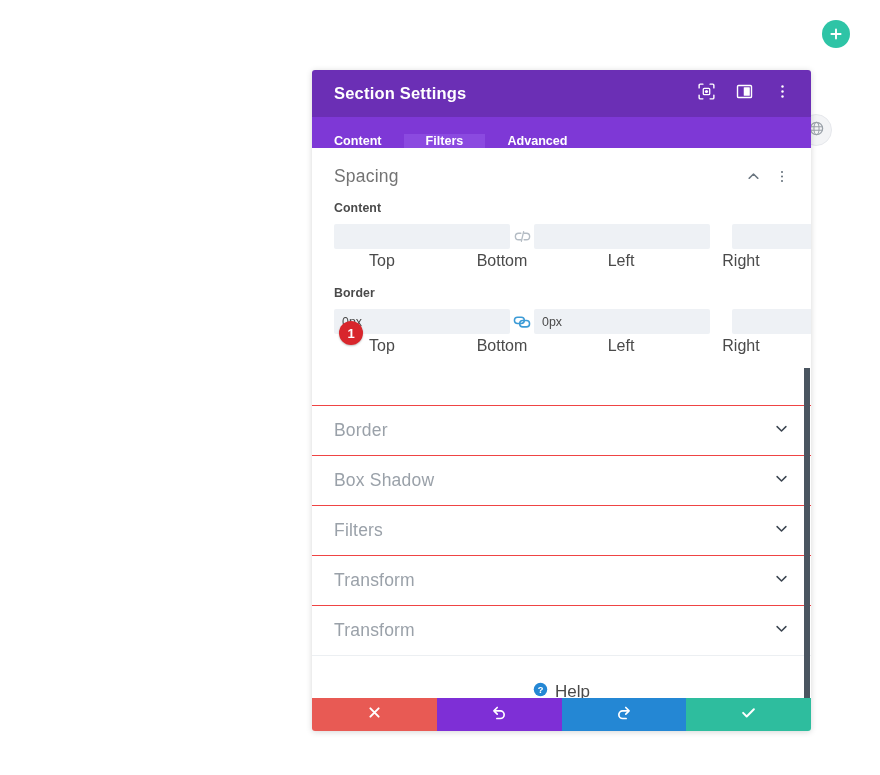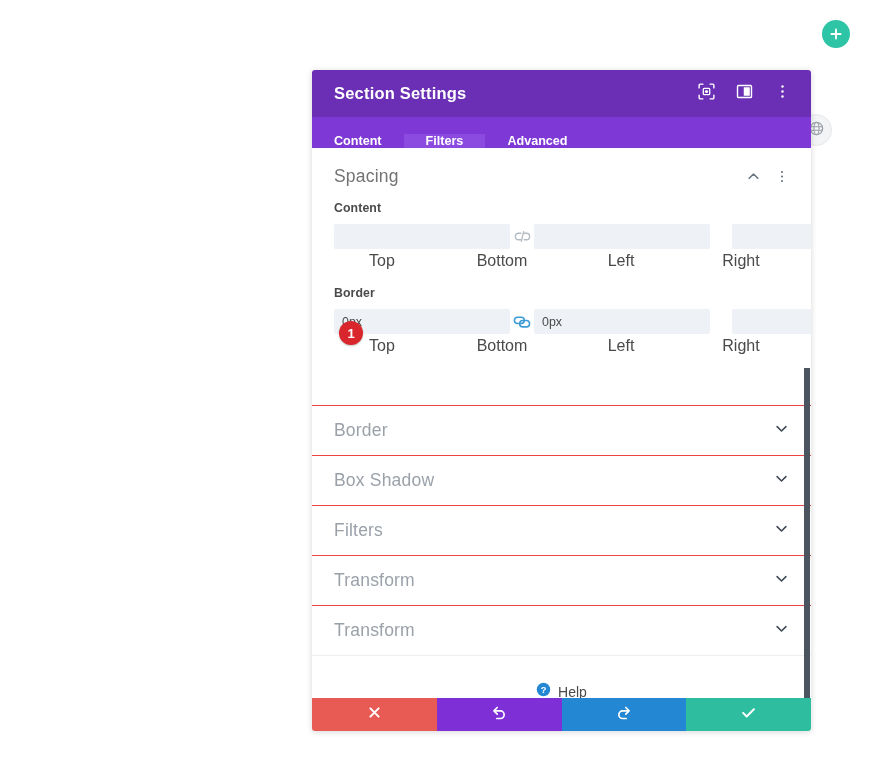--- a/index.html
+++ b/index.html
@@ -163,21 +163,21 @@
   }
 
   
   .help-row {
     border-top: 1px solid #eceff2;
     height: 72px;
     display: flex; align-items: center; justify-content: center;
     gap: 7px;
     cursor: pointer;
   }
-  .help-text { color: #4a4a4a; font-size: 14px; }
+  .help-text { color: #4a4a4a; font-size: 17px; }
 
   
   .modal-footer {
     height: 33px; display: flex; flex: 0 0 auto;
   }
   .fbtn {
     flex: 1 1 0; display: flex; align-items: center; justify-content: center;
     cursor: pointer;
   }
   .fbtn.cancel { background: #e85a54; }

